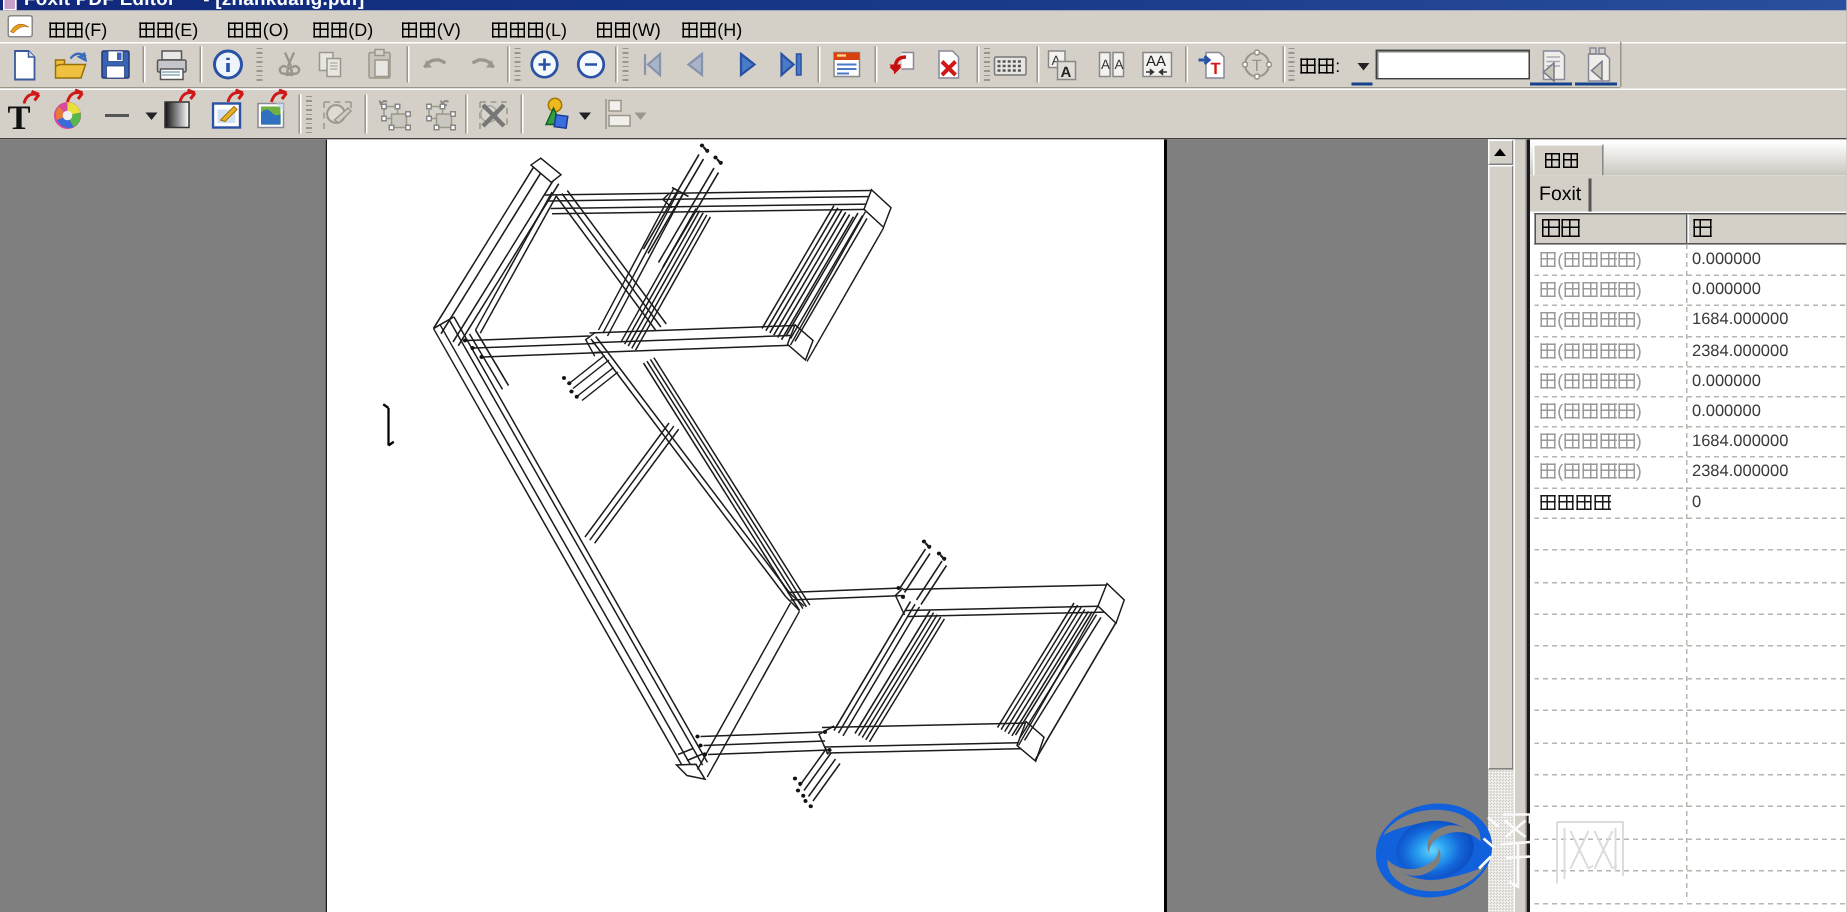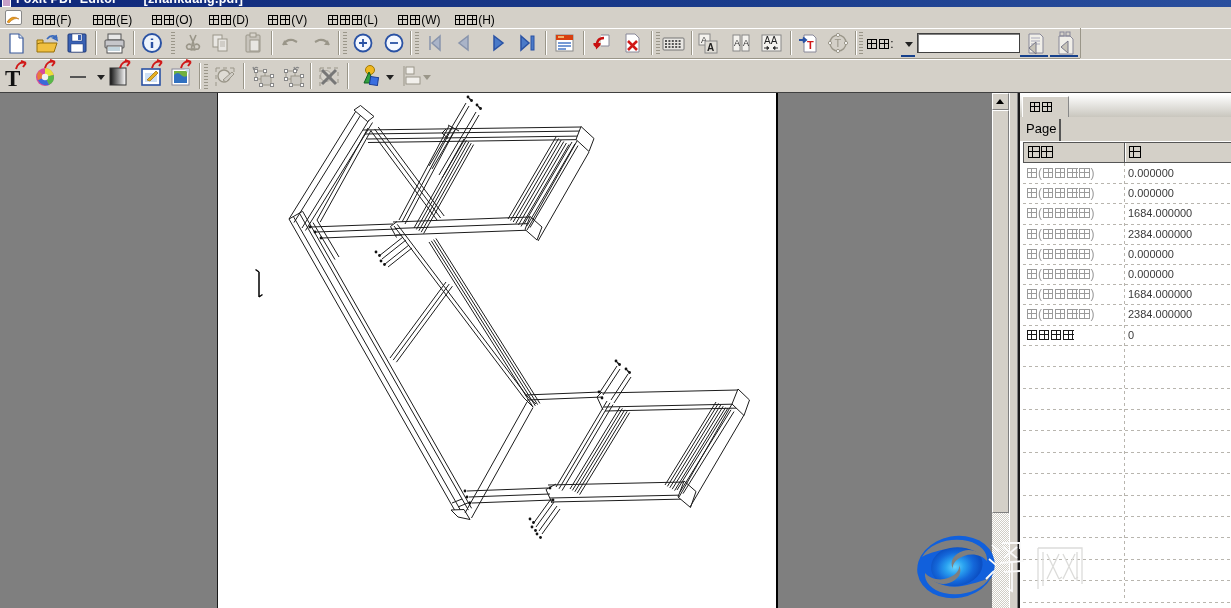--- a/index.html
+++ b/index.html
@@ -457,21 +457,21 @@
  </div>
  <div class="abs" style="left:0;top:17px;width:17px;height:403px;background:#d4d0c8;border:1px solid #808080;border-top-color:#fff;border-left-color:#fff"></div>
 </div>
 <div class="abs" style="left:1009px;top:93px;width:9px;height:515px;background:#d4d0c8;border-left:1px solid #fff;border-right:1px solid #808080"></div>
 <div class="abs" style="left:1018px;top:93px;width:2px;height:515px;background:#1a1a1a"></div>
 <div class="abs" style="left:1020px;top:93px;width:211px;height:515px;background:#fff"></div>
 <div class="abs" style="left:1020px;top:95px;width:211px;height:22px;background:linear-gradient(#fdfdfd,#c9c6be)"></div>
 <div class="abs" style="left:1022px;top:96px;width:47px;height:21px;background:#d4d0c8;border-top:1px solid #fff;border-left:1px solid #fff;border-right:1px solid #888"></div>
 <div class="abs" style="left:1029px;top:100px;font-size:12px"><i class="g" style="--c:#000;width:10.5px;height:10.5px"></i><i class="g" style="--c:#000;width:10.5px;height:10.5px"></i></div>
 <div class="abs" style="left:1020px;top:117px;width:211px;height:24px;background:#d4d0c8"></div>
-<div class="abs" style="left:1026px;top:121px;font-size:13px;color:#000">Page</div>
+<div class="abs" style="left:1026px;top:121px;font-size:13px;color:#000">Foxit</div>
 <div class="abs" style="left:1059px;top:119px;width:2px;height:22px;background:#555"></div>
 <div class="abs" style="left:1023px;top:142px;width:208px;height:21px;background:#d4d0c8;border:1px solid #555;border-right:none"></div>
 <div class="abs" style="left:1027px;top:146px;font-size:12px"><i class="g" style="--c:#000;width:12.0px;height:12.0px"></i><i class="g" style="--c:#000;width:12.0px;height:12.0px"></i></div>
 <div class="abs" style="left:1124px;top:143px;width:1px;height:19px;background:#555"></div>
 <div class="abs" style="left:1125px;top:143px;width:1px;height:19px;background:#fff"></div>
 <div class="abs" style="left:1128px;top:146px;font-size:12px"><i class="g" style="--c:#000;width:12.0px;height:12.0px"></i></div>
 <div class="abs" style="left:1026px;top:166px;font-size:12px;color:#9a9a9a"><i class="g" style="--c:#9a9a9a"></i><span style="color:#9a9a9a">(</span><i class="g" style="--c:#9a9a9a"></i><i class="g" style="--c:#9a9a9a"></i><i class="g" style="--c:#9a9a9a"></i><i class="g" style="--c:#9a9a9a"></i><span style="color:#9a9a9a">)</span></div>
 <div class="abs" style="left:1128px;top:167px;font-size:11px;color:#3a3a3a">0.000000</div>
 <div class="abs" style="left:1023px;top:183px;width:208px;height:1px;background-image:repeating-linear-gradient(90deg,#b8b5ae 0 3px,transparent 3px 6px)"></div>
 <div class="abs" style="left:1026px;top:186px;font-size:12px;color:#9a9a9a"><i class="g" style="--c:#9a9a9a"></i><span style="color:#9a9a9a">(</span><i class="g" style="--c:#9a9a9a"></i><i class="g" style="--c:#9a9a9a"></i><i class="g" style="--c:#9a9a9a"></i><i class="g" style="--c:#9a9a9a"></i><span style="color:#9a9a9a">)</span></div>

